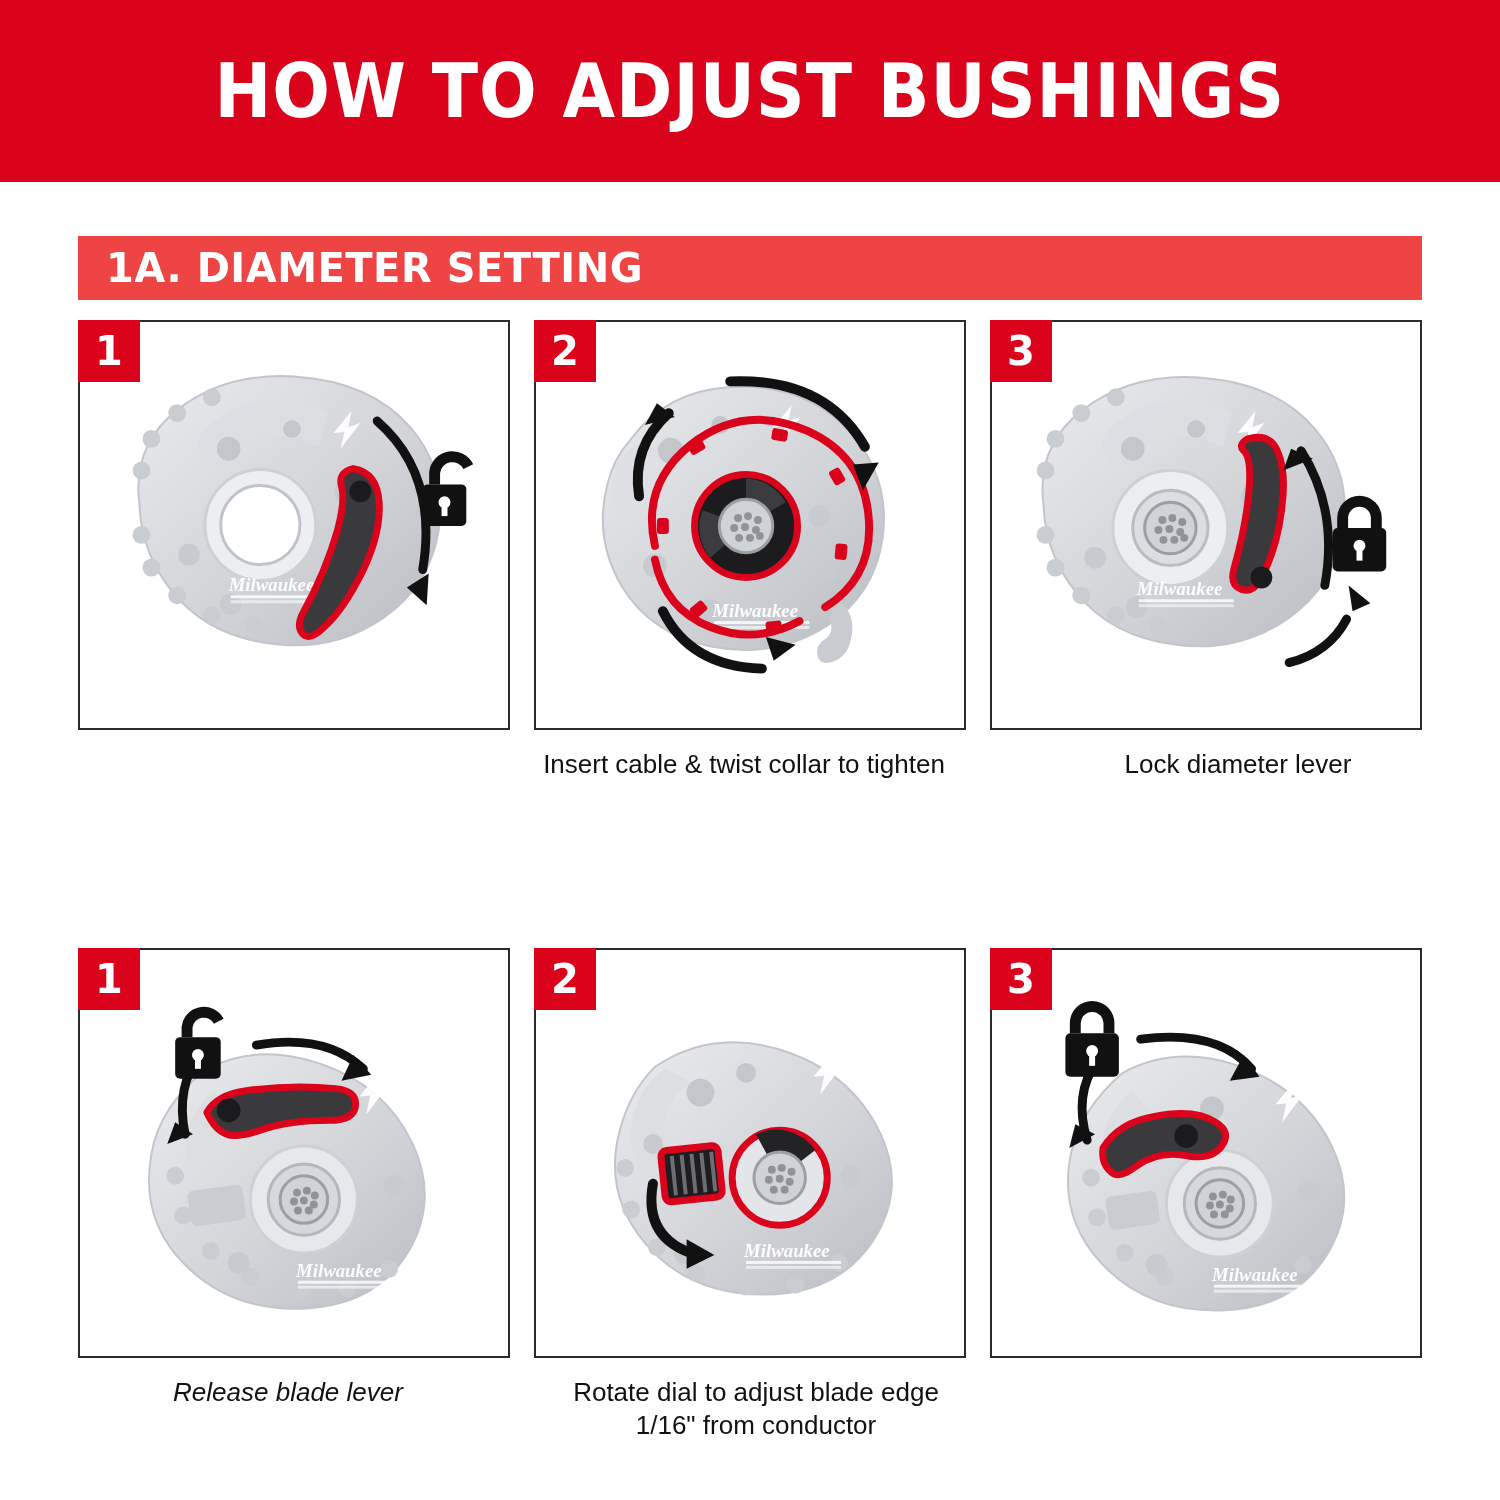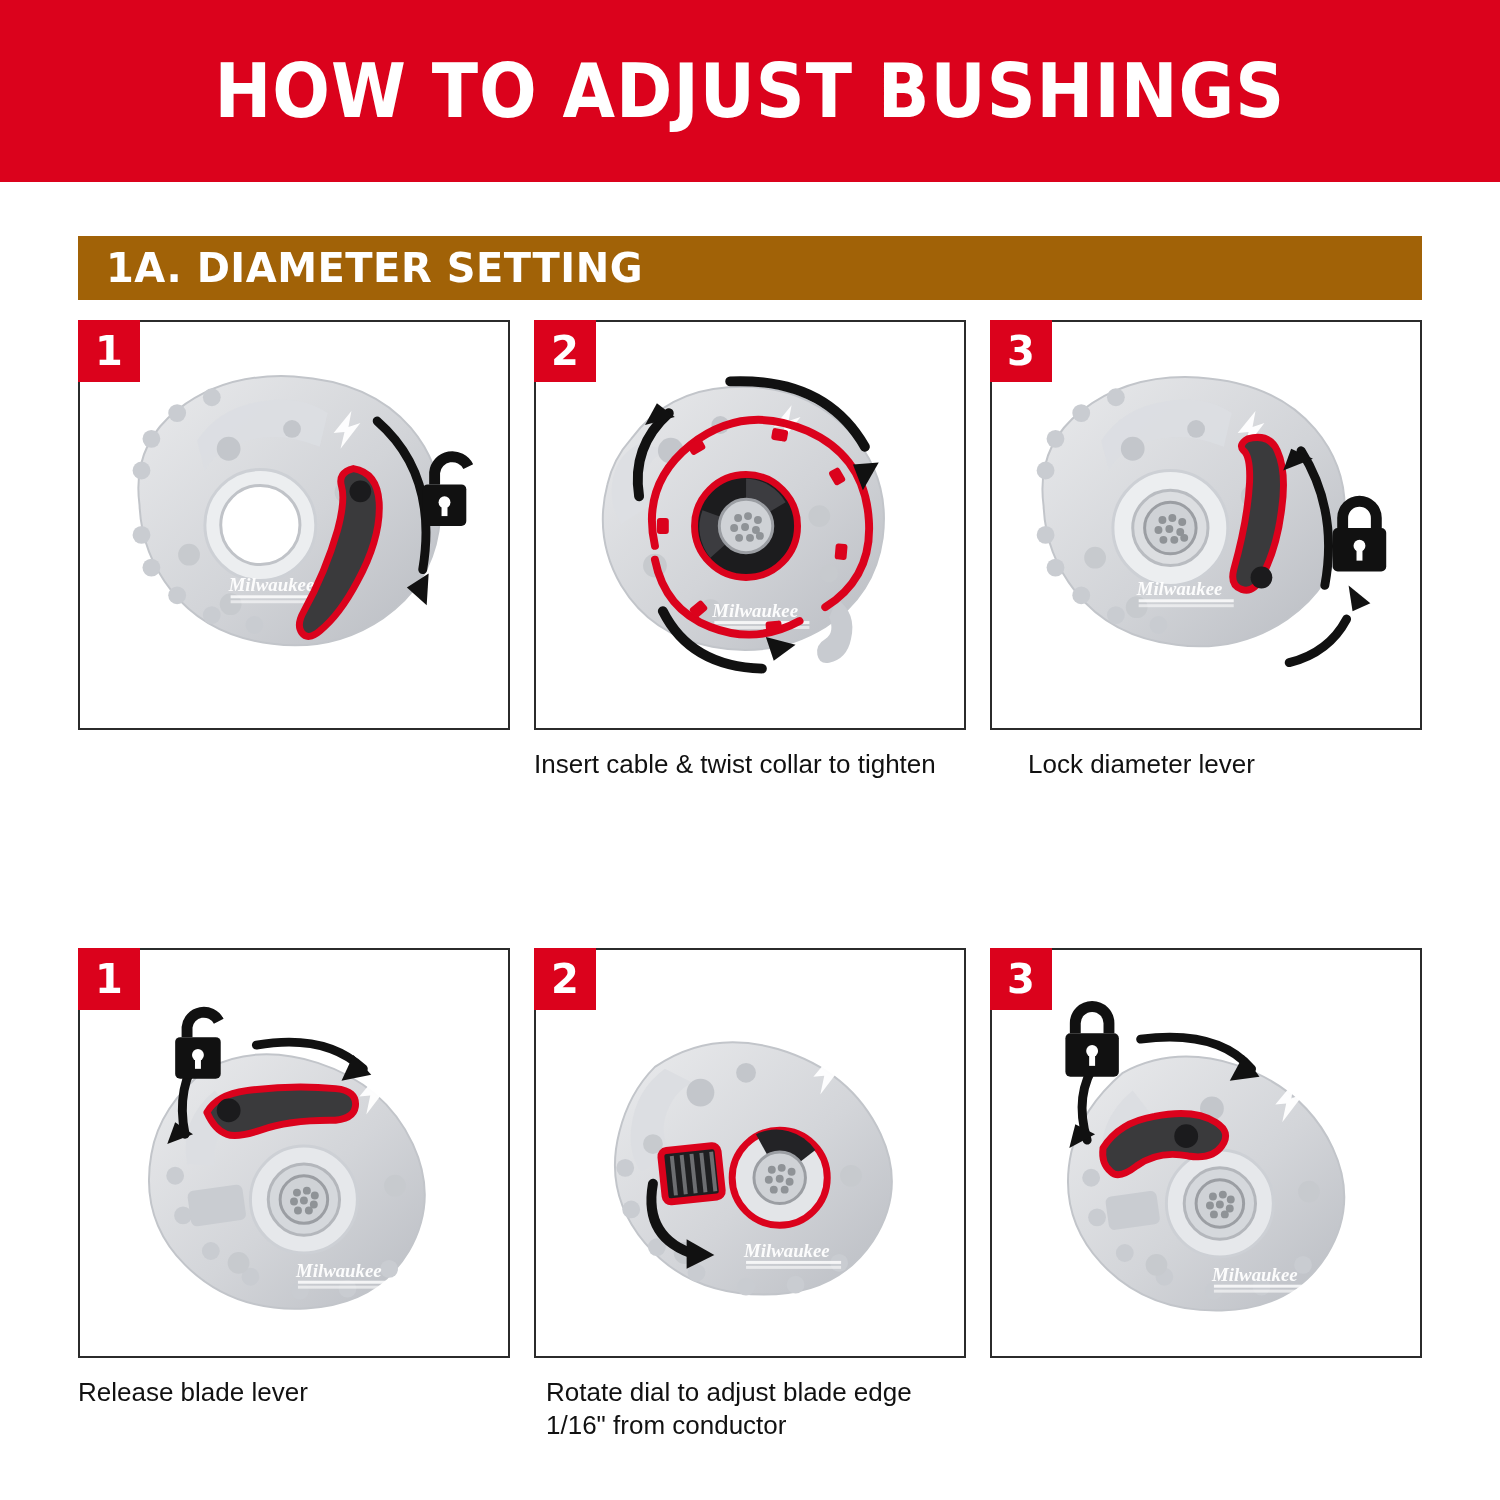--- a/index.html
+++ b/index.html
@@ -7,20 +7,21 @@
     margin: 0; padding: 0;
     width: 1500px; height: 1500px;
     background: #ffffff;
     font-family: "Liberation Sans", sans-serif;
   }
   #page {
     position: relative;
     width: 1500px; height: 1500px;
     overflow: hidden;
     background: #ffffff;
+    text-align: center;
   }
 
   
   .header-bar {
     position: absolute;
     left: 0; top: 0;
     width: 1500px; height: 182px;
     background: #db021c;
     display: flex;
     align-items: center;
@@ -36,21 +37,21 @@
     transform: scaleX(1.02);
     white-space: nowrap;
   }
 
   
   .section-bar {
     position: absolute;
     left: 78px;
     width: 1344px;
     height: 64px;
-    background: #a16207;
+    background: #ef4444;
     display: flex;
     align-items: center;
   }
   .section-bar .section-title {
     color: #ffffff;
     font-size: 40px;
     font-weight: bold;
     font-family: "DejaVu Sans", sans-serif;
     padding-left: 28px;
     letter-spacing: 0.5px;
@@ -96,21 +97,21 @@
   #card-a2 { left: 534px; top: 320px; }
   #card-a3 { left: 990px; top: 320px; }
   #cap-a1 { left: 78px;  top: 748px; }
   #cap-a2 { left: 534px; top: 748px; }
   #cap-a3 { left: 1028px; top: 748px; }
 
   
   #card-b1 { left: 78px;  top: 948px; }
   #card-b2 { left: 534px; top: 948px; }
   #card-b3 { left: 990px; top: 948px; }
-  #cap-b1 { left: 78px;  top: 1376px; }
+  #cap-b1 { left: 78px;  top: 1376px; font-style: italic; }
   #cap-b2 { left: 534px; top: 1376px; margin-left: 12px; }
   #cap-b3 { left: 990px; top: 1376px; }
 
   .art { position: absolute; left: 0; top: 0; width: 100%; height: 100%; }
 </style>
 </head>
 <body>
 
 <div id="page">
 

